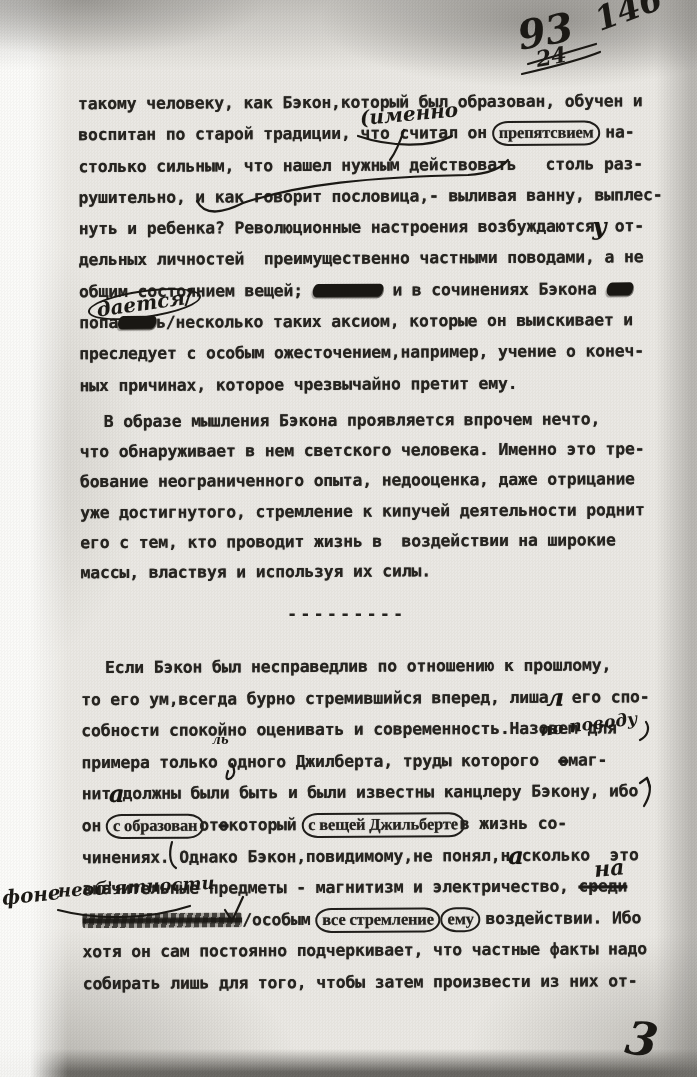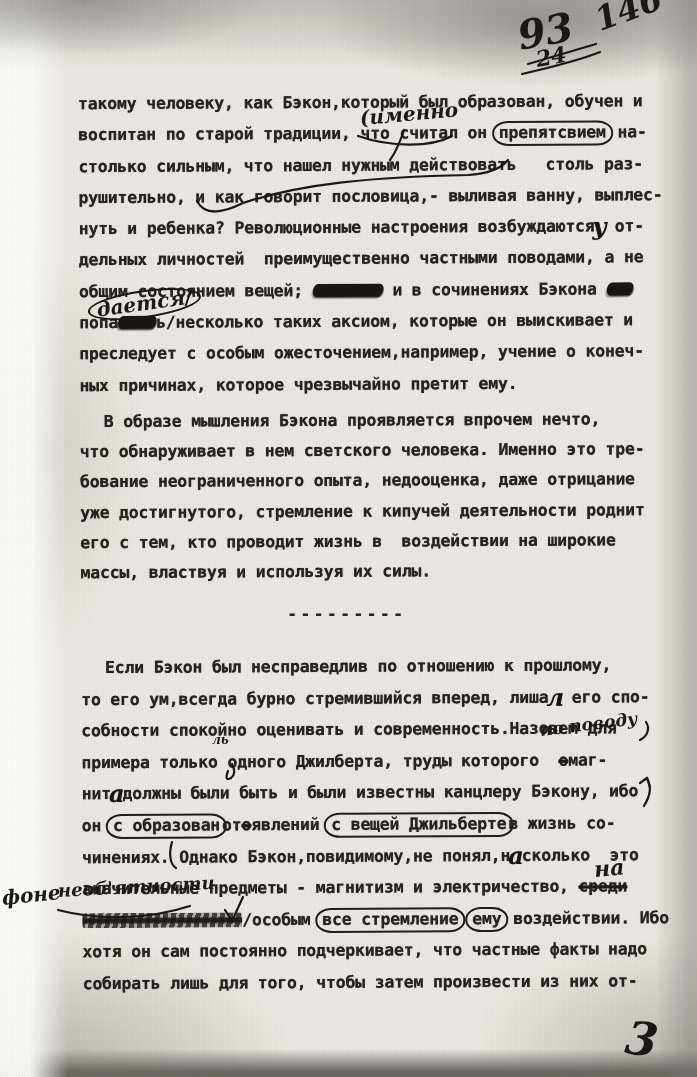--- a/index.html
+++ b/index.html
@@ -34,21 +34,21 @@
   .blot.scribble{
     height:15px;vertical-align:-2px;transform:none;box-shadow:none;
     background:
       linear-gradient(to bottom, rgba(25,23,19,0) 26%, rgba(25,23,19,.92) 40% 62%, rgba(25,23,19,0) 78%),
       repeating-linear-gradient(100deg, rgba(25,23,19,.8) 0 5px, rgba(95,91,85,.45) 5px 8px);
     border-radius:3px;
   }
   .struck{text-decoration:line-through;text-decoration-thickness:2.5px;text-decoration-color:#1d1b18;}
   .circled{
     border:2px solid #201e1b;border-radius:16px/12px;
-    padding:0 5px 2px;margin:-2px -5px;
+    padding:0 5px 2px;margin:-2px -5px;font-family:Liberation Serif, serif;
   }
   .hw-inline{
     font-family:"DejaVu Serif",serif;font-style:italic;font-weight:700;
     font-size:24px;line-height:0;vertical-align:-3px;margin:0 -2px;color:#171511;
     letter-spacing:0;
   }
   .hw-note{
     position:absolute;z-index:6;font-family:"DejaVu Serif",serif;font-style:italic;
     font-weight:700;color:#1b1915;white-space:nowrap;transform-origin:left center;line-height:1;
   }
@@ -84,21 +84,21 @@
         <div class="tline" style="line-height: 30.2px;"><span>уже достигнутого, стремление к кипучей деятельности роднит</span></div>
         <div class="tline" style="line-height: 30.2px;"><span>его с тем, кто проводит жизнь в  воздействии на широкие</span></div>
         <div class="tline" style="line-height: 30.2px;"><span>массы, властвуя и используя их силы.</span></div>
       </div>
       <div class="para indent" style="top: 652px;">
         <div class="tline" style="line-height: 31.6px;"><span>Если Бэкон был несправедлив по отношению к прошлому,</span></div>
         <div class="tline" style="line-height: 31.6px;"><span>то его ум,всегда бурно стремившийся вперед, лиша</span><span class="hw-inline">л</span><span> его спо-</span></div>
         <div class="tline" style="line-height: 31.6px;"><span>собности спокойно оценивать и современность.Назовем для</span></div>
         <div class="tline" style="line-height: 31.6px;"><span>примера только одного Джилберта, труды которого  </span><span class="struck">о</span><span>маг-</span></div>
         <div class="tline" style="line-height: 31.6px;"><span>нит</span><span class="hw-inline">а</span><span>должны были быть и были известны канцлеру Бэкону, ибо</span></div>
-        <div class="tline" style="line-height: 31.6px;"><span>он </span><span class="circled">с образован</span><span>от</span><span class="struck">о</span><span>явлений </span><span class="circled">с вещей Джильберте</span><span>в жизнь со-</span></div>
+        <div class="tline" style="line-height: 31.6px;"><span>он </span><span class="circled">с образован</span><span>от</span><span class="struck">о</span><span>который </span><span class="circled">с вещей Джильберте</span><span>в жизнь со-</span></div>
         <div class="tline" style="line-height: 31.6px;"><span>чинениях. Однако Бэкон,повидимому,не понял,н</span><span class="hw-inline">а</span><span>сколько  это</span></div>
         <div class="tline" style="line-height: 31.6px;"><span>значительные предметы - магнитизм и электричество, </span><span class="struck">среди</span></div>
         <div class="tline" style="line-height: 31.6px;"><span class="blot scribble" style="width: 160px;"></span><span>/особым </span><span class="circled">все стремление</span><span> </span><span class="circled">ему</span><span> воздействии. Ибо</span></div>
         <div class="tline" style="line-height: 31.6px;"><span>хотя он сам постоянно подчеркивает, что частные факты надо</span></div>
         <div class="tline" style="line-height: 31.6px;"><span>собирать лишь для того, чтобы затем произвести из них от-</span></div>
       </div>
     </div>
 
   <div class="divider">---------</div>
 

